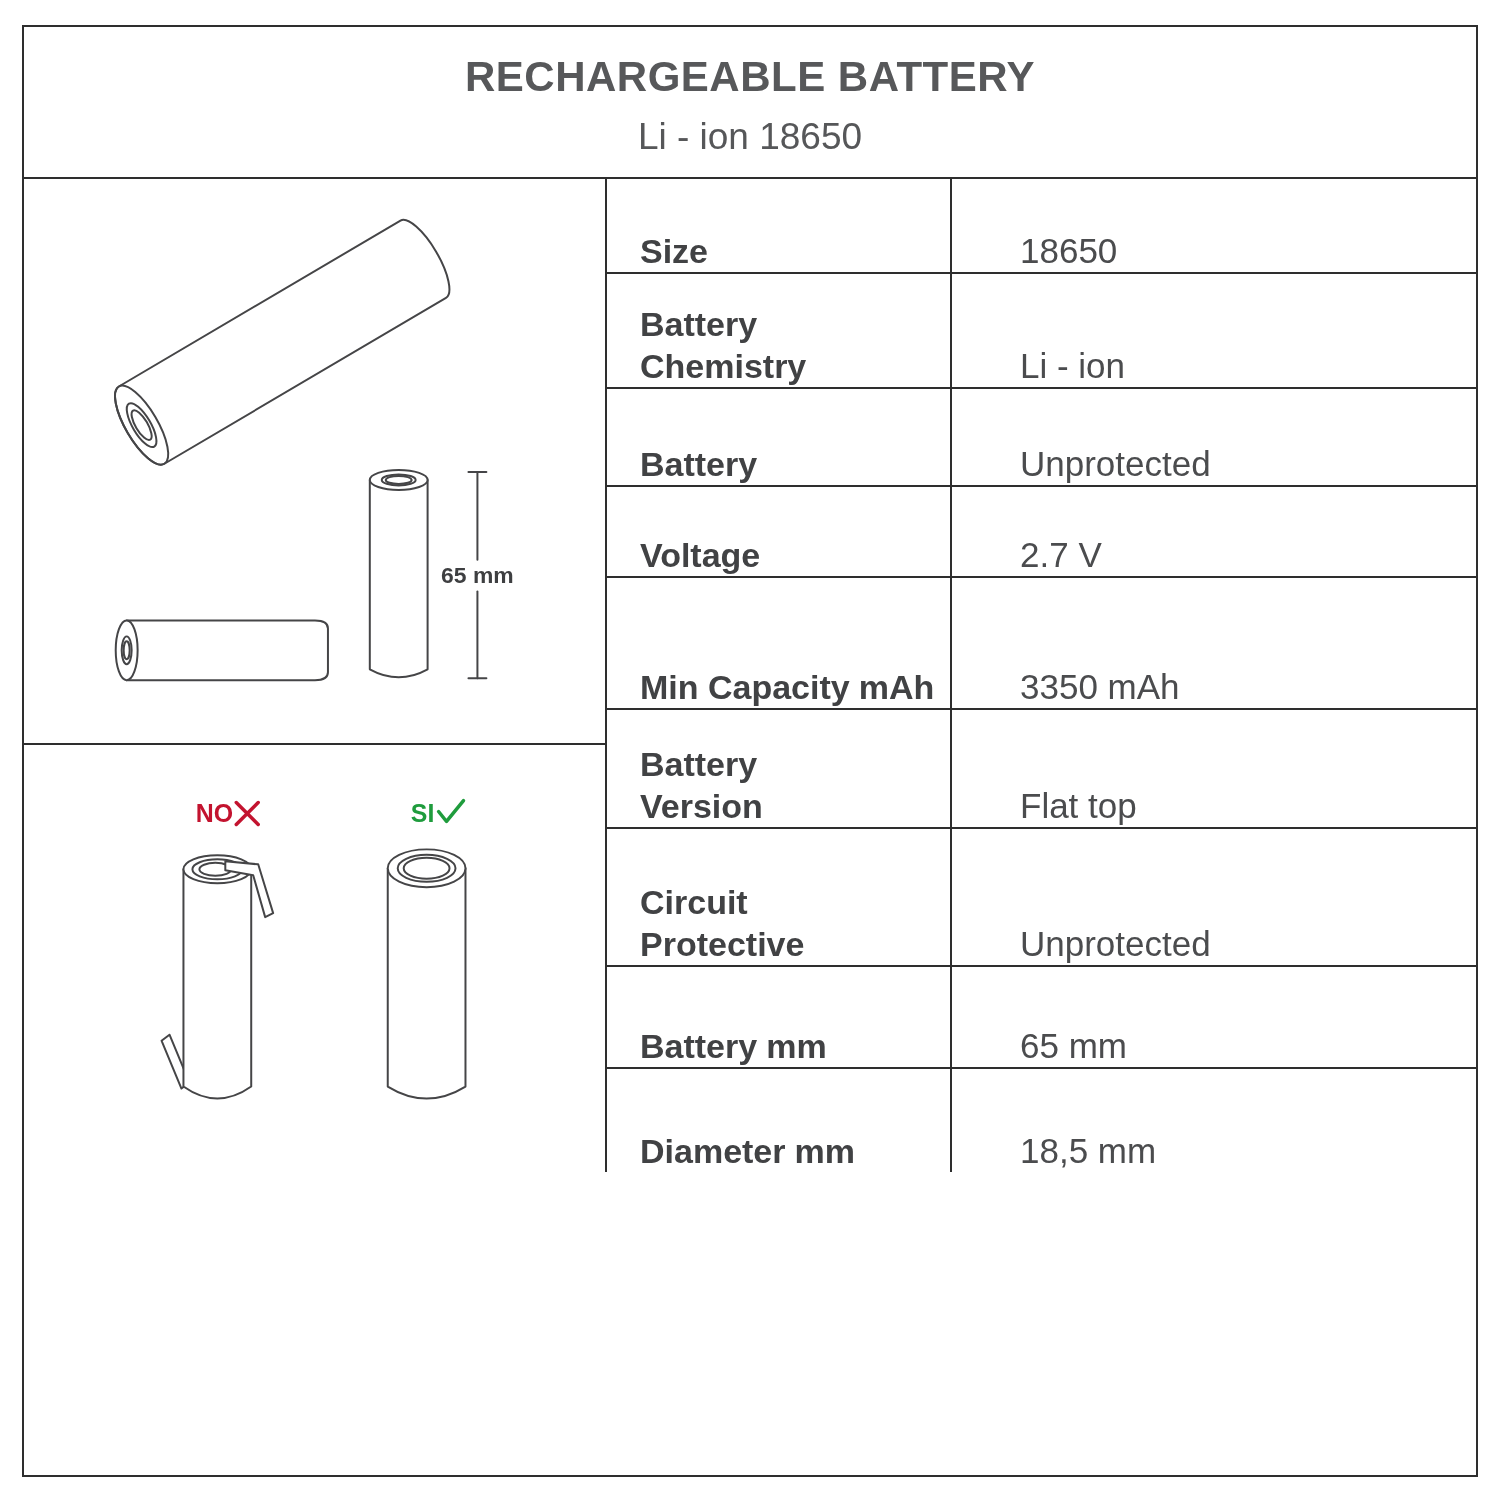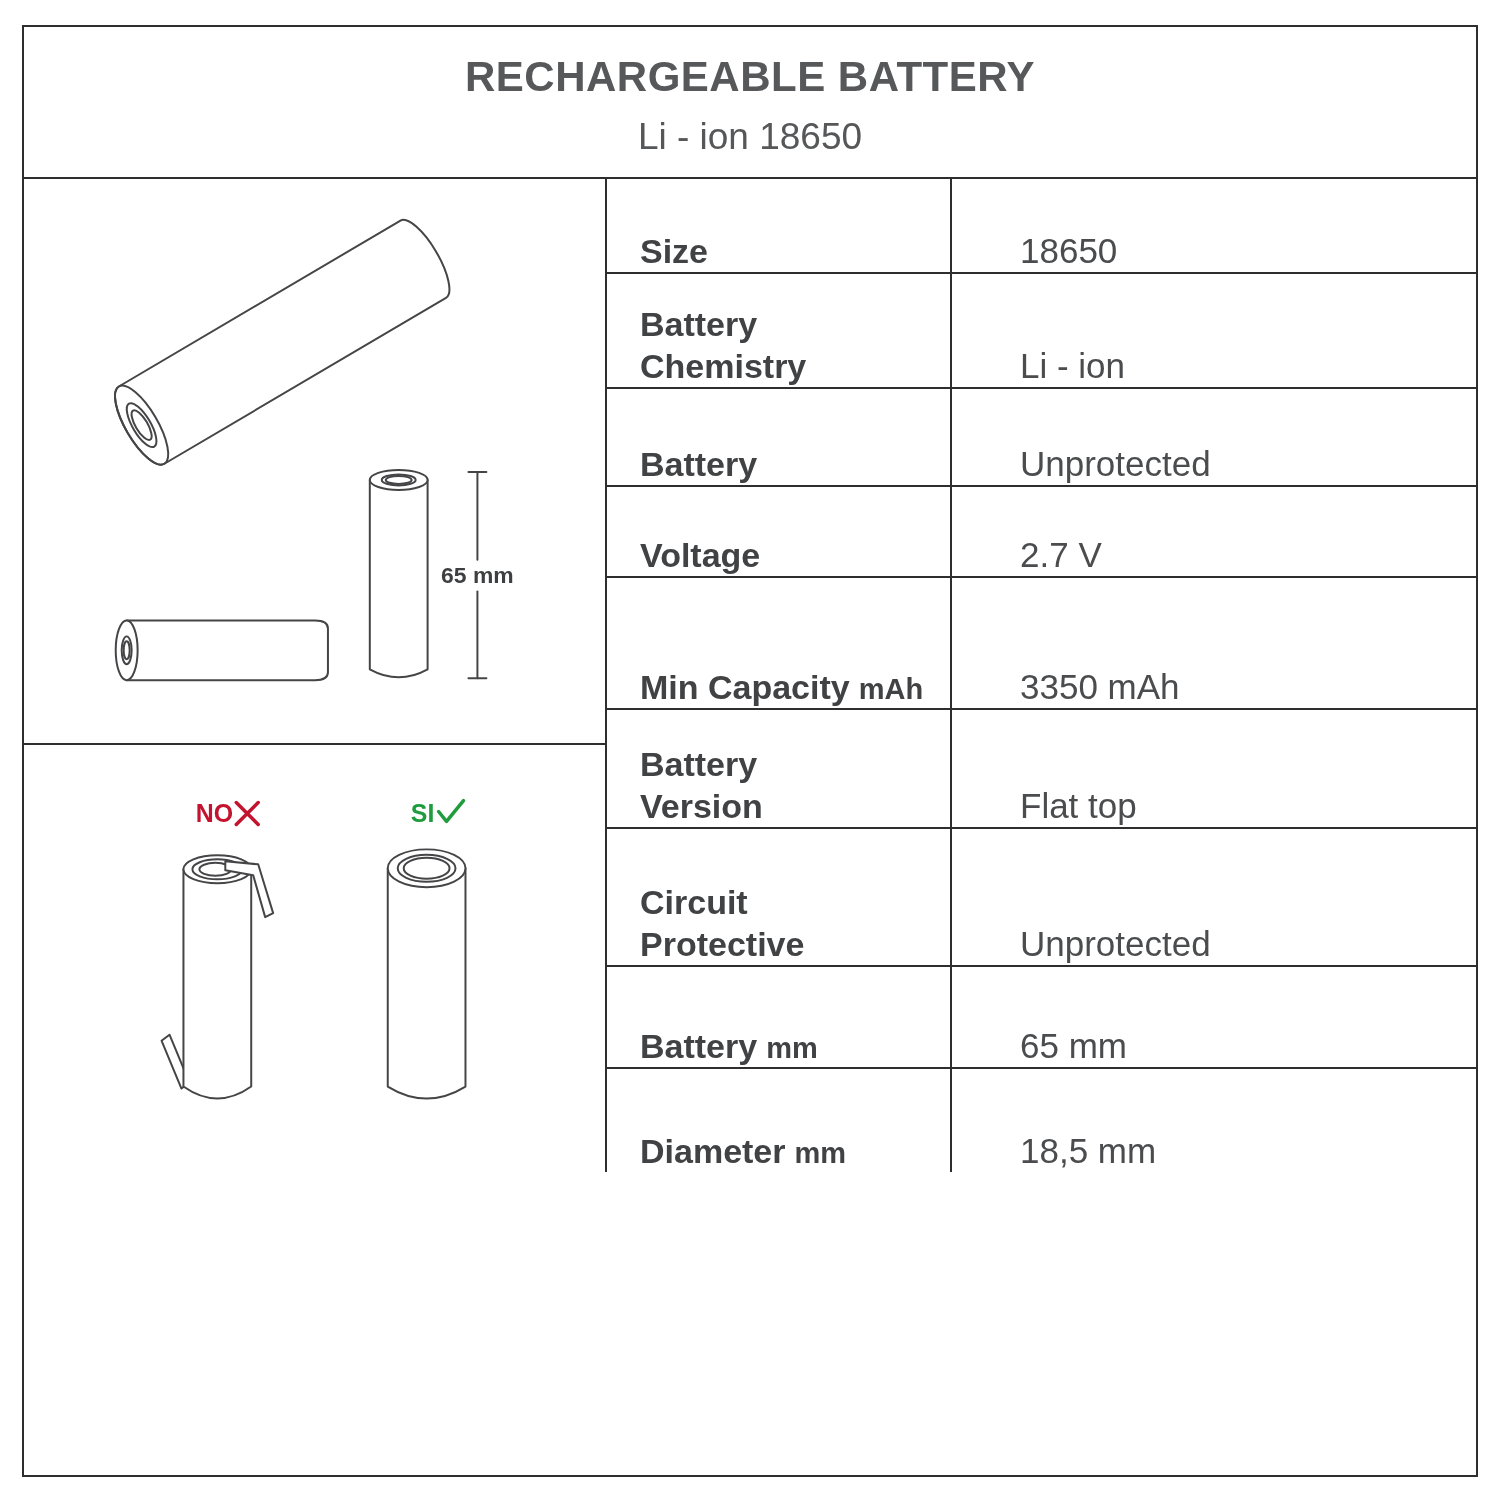--- a/index.html
+++ b/index.html
@@ -41,21 +41,21 @@
   }
   .cell{display:flex;align-items:flex-end;box-sizing:border-box;}
   .cell:nth-child(n+3){border-top:2px solid #2e2e2e;}
   .cell:nth-child(even){border-left:2px solid #2e2e2e;}
   .cell-label{padding-left:33px;}
   .cell-value{padding-left:68px;}
   .lbl{
     font-size:34px;font-weight:700;color:#414244;line-height:1.22;
     white-space:pre-line;
   }
-  .lbl-sfx{font-size:29px;font-weight:700;color:#414244;margin-left:9px;margin-top:32px;}
+  .lbl-sfx{font-size:34px;font-weight:700;color:#414244;margin-left:9px;margin-top:32px;}
   .val{font-size:35px;font-weight:400;color:#4b4c4e;line-height:1.2;}
   .lineart{stroke:#454547;stroke-width:2;fill:none;stroke-linejoin:round;stroke-linecap:round;}
   .lineart-filled{stroke:#454547;stroke-width:2;fill:#ffffff;stroke-linejoin:round;}
   .dim-text{font-size:23px;font-weight:700;fill:#3e3f41;}
   .mark-text{font-size:25px;font-weight:700;}
 </style>
 </head>
 <body>
 
 <div class="canvas">

